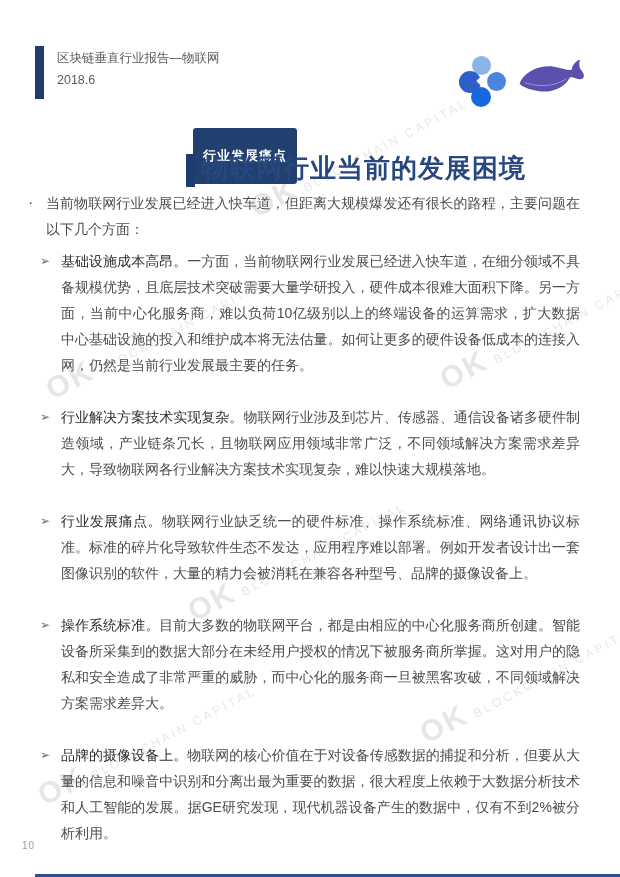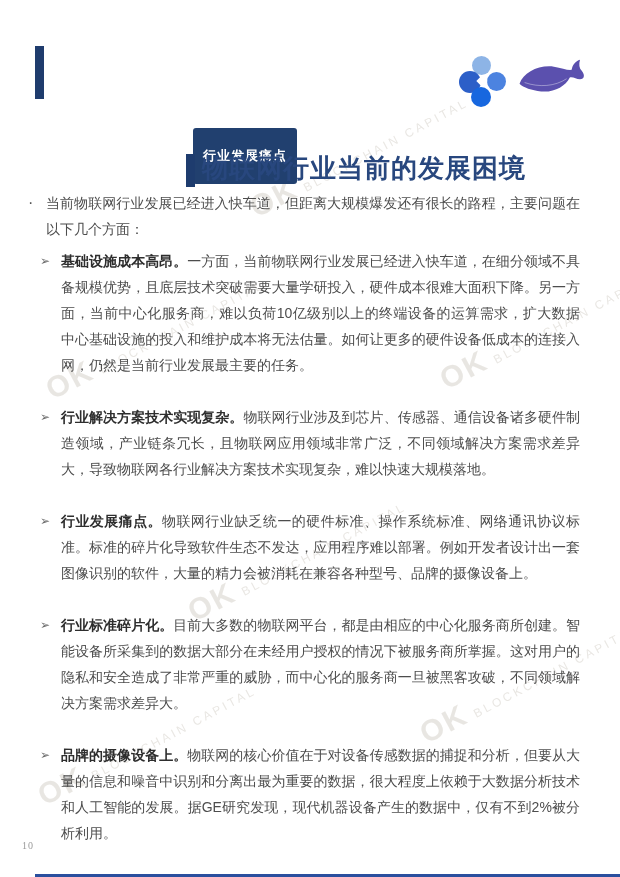--- a/index.html
+++ b/index.html
@@ -40,39 +40,41 @@
   .tbar{width:9px;height:33px;background:#1e3c6e;margin-right:7px;margin-top:3px;}
   h1.page-title{margin:0;font-size:26px;font-weight:bold;color:#28477e;letter-spacing:1px;line-height:34px;}
   
   .main{position:absolute;left:0;top:190px;right:0;}
   .row{display:flex;}
   .intro{padding:0 40px 0 28px;margin-bottom:6px;}
   .intro-dot{width:18px;font-size:16px;color:#555;line-height:26px;flex:none;}
   .para{flex:1;margin:0;font-size:14px;line-height:26px;text-align:justify;color:#4d4d4d;}
   .item{padding:0 40px;margin-bottom:26px;}
   .arrow{width:21px;font-size:12px;color:#6b6b6b;line-height:26px;flex:none;}
-  .lead{font-weight:bold;color:#2e2e2e;}
+  .lead{font-weight:normal;color:#2e2e2e;}
   
-  .page-num{position:absolute;left:22px;top:840px;font-size:10px;color:#9a9a9a;letter-spacing:1px;font-family:Liberation Serif, serif;}
+  .page-num{position:absolute;left:22px;top:840px;font-size:10px;color:#9a9a9a;letter-spacing:1px;}
   .bottom-line{position:absolute;left:35px;right:0;bottom:0;height:3px;background:#2a4f9e;}
 </style>
 </head>
 <body>
 
 <div class="page">
 
   <div class="watermark wm1"><span class="wm-ok">OK</span><span class="wm-label">BLOCKCHAIN CAPITAL</span></div>
   <div class="watermark wm2"><span class="wm-ok">OK</span><span class="wm-label">BLOCKCHAIN CAPITAL</span></div>
   <div class="watermark wm3"><span class="wm-ok">OK</span><span class="wm-label">BLOCKCHAIN CAPITAL</span></div>
   <div class="watermark wm4"><span class="wm-ok">OK</span><span class="wm-label">BLOCKCHAIN CAPITAL</span></div>
   <div class="watermark wm5"><span class="wm-ok">OK</span><span class="wm-label">BLOCKCHAIN CAPITAL</span></div>
   <div class="watermark wm6"><span class="wm-ok">OK</span><span class="wm-label">BLOCKCHAIN CAPITAL</span></div>
 
   <div class="hbar"></div>
   <div class="htext">
+    <div>区块链垂直行业报告—物联网</div>
+    <div>2018.6</div>
   </div>
 
   <div class="ok-logo">
     <div class="ok-c ok-top"></div>
     <div class="ok-c ok-left"></div>
     <div class="ok-c ok-right"></div>
     <div class="ok-c ok-bottom"></div>
     <div class="ok-diamond"></div>
   </div>
   <svg class="whale" viewBox="0 0 110 68" aria-hidden="true">
@@ -103,21 +105,21 @@
       <p class="para"><span class="lead">行业解决方案技术实现复杂。</span><span>物联网行业涉及到芯片、传感器、通信设备诸多硬件制造领域，产业链条冗长，且物联网应用领域非常广泛，不同领域解决方案需求差异大，导致物联网各行业解决方案技术实现复杂，难以快速大规模落地。</span></p>
     </div>
 
     <div class="row item">
       <span class="arrow">➢</span>
       <p class="para"><span class="lead">行业发展痛点。</span><span>物联网行业缺乏统一的硬件标准、操作系统标准、网络通讯协议标准。标准的碎片化导致软件生态不发达，应用程序难以部署。例如开发者设计出一套图像识别的软件，大量的精力会被消耗在兼容各种型号、品牌的摄像设备上。</span></p>
     </div>
 
     <div class="row item">
       <span class="arrow">➢</span>
-      <p class="para"><span class="lead">行业标准碎片化。</span><span>目前大多数的物联网平台，都是由相应的中心化服务商所创建。智能设备所采集到的数据大部分在未经用户授权的情况下被服务商所掌握。这对用户的隐私和安全造成了非常严重的威胁，而中心化的服务商一旦被黑客攻破，不同领域解决方案需求差异大。</span></p>
+      <p class="para"><span class="lead">操作系统标准。</span><span>目前大多数的物联网平台，都是由相应的中心化服务商所创建。智能设备所采集到的数据大部分在未经用户授权的情况下被服务商所掌握。这对用户的隐私和安全造成了非常严重的威胁，而中心化的服务商一旦被黑客攻破，不同领域解决方案需求差异大。</span></p>
     </div>
 
     <div class="row item">
       <span class="arrow">➢</span>
       <p class="para"><span class="lead">品牌的摄像设备上。</span><span>物联网的核心价值在于对设备传感数据的捕捉和分析，但要从大量的信息和噪音中识别和分离出最为重要的数据，很大程度上依赖于大数据分析技术和人工智能的发展。据GE研究发现，现代机器设备产生的数据中，仅有不到2%被分析利用。</span></p>
     </div>
 
   </div>
 
   <span class="page-num">10</span>

